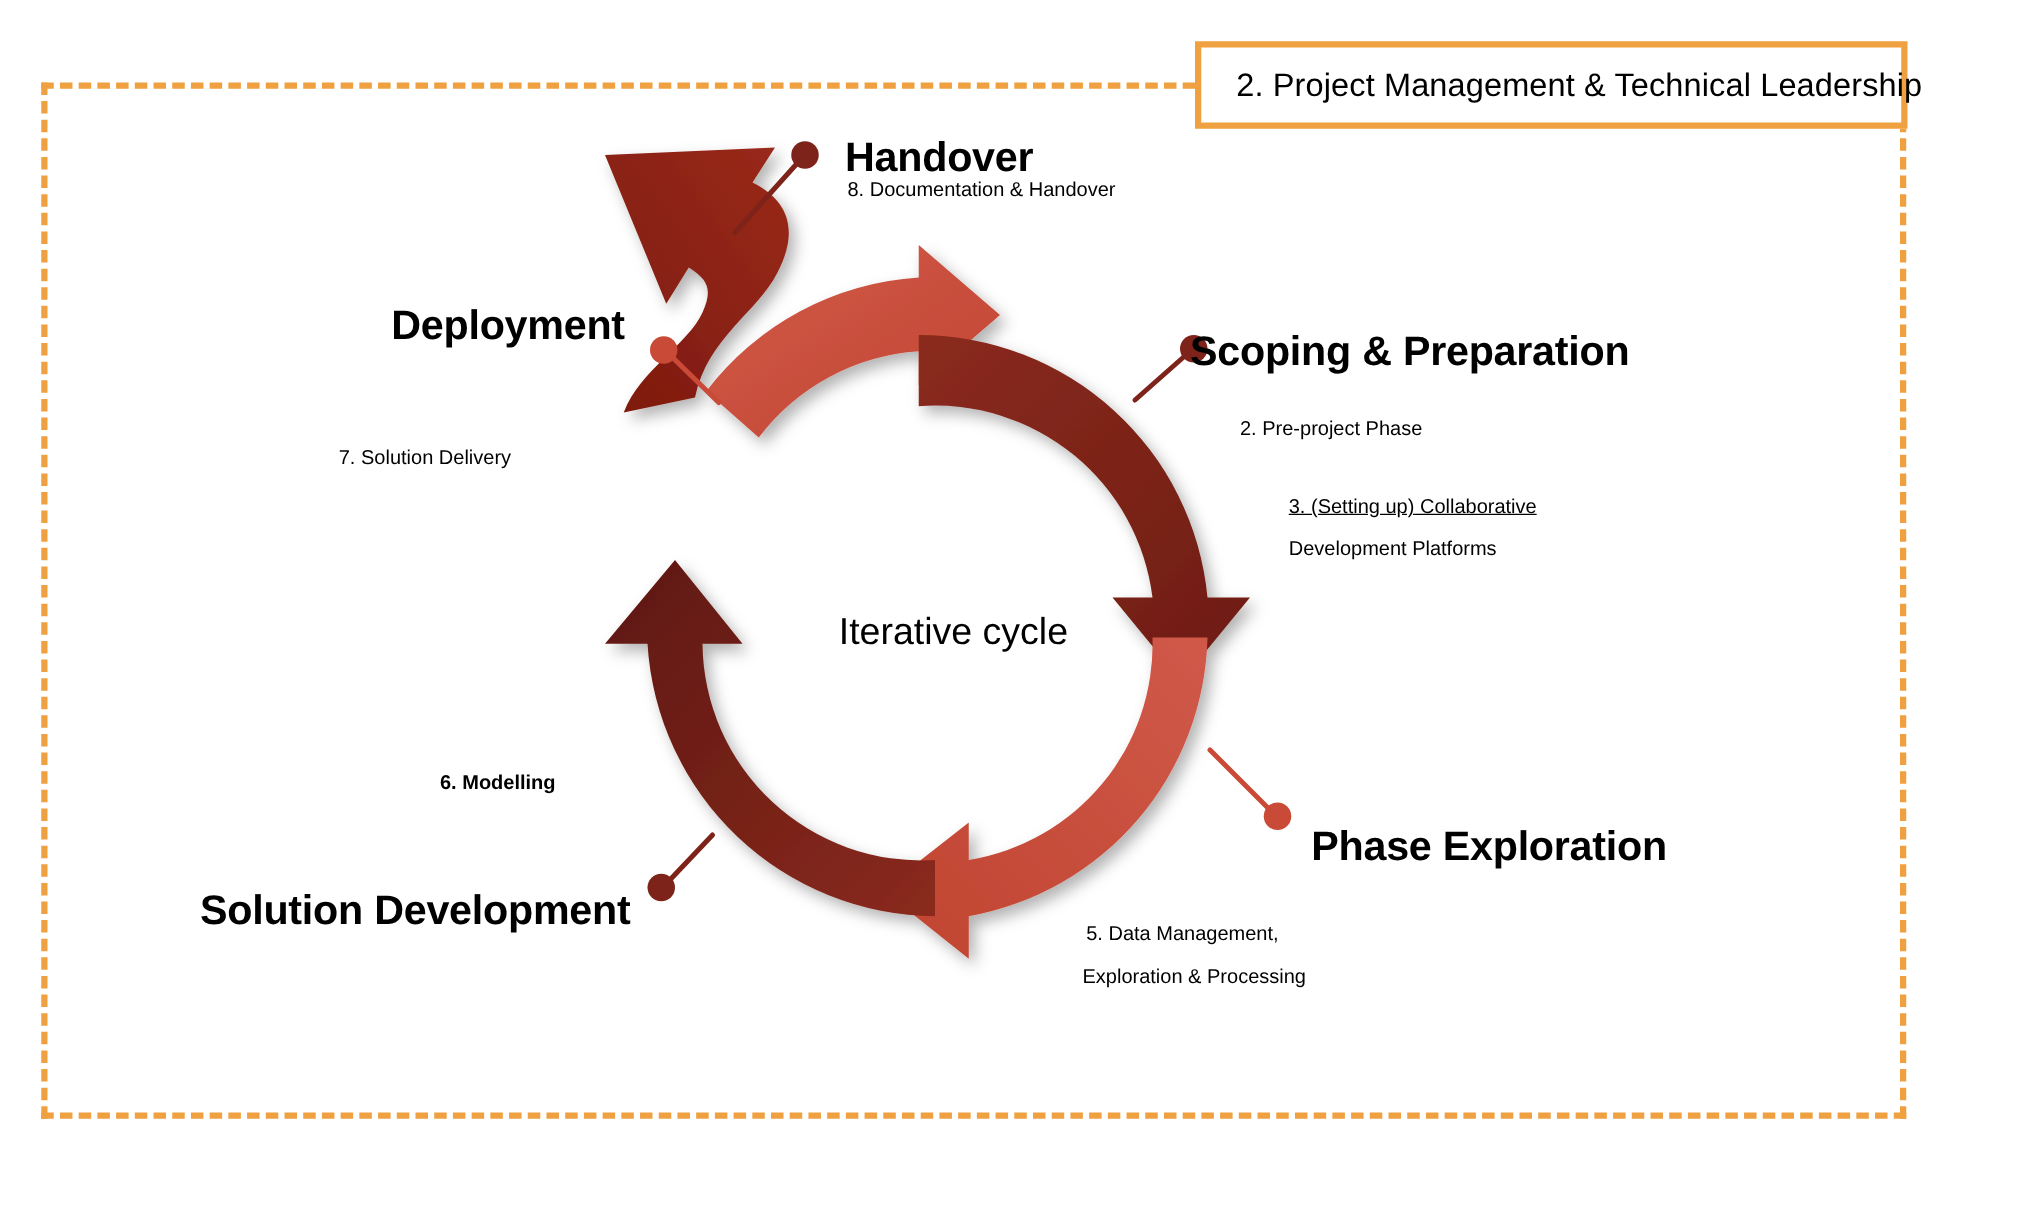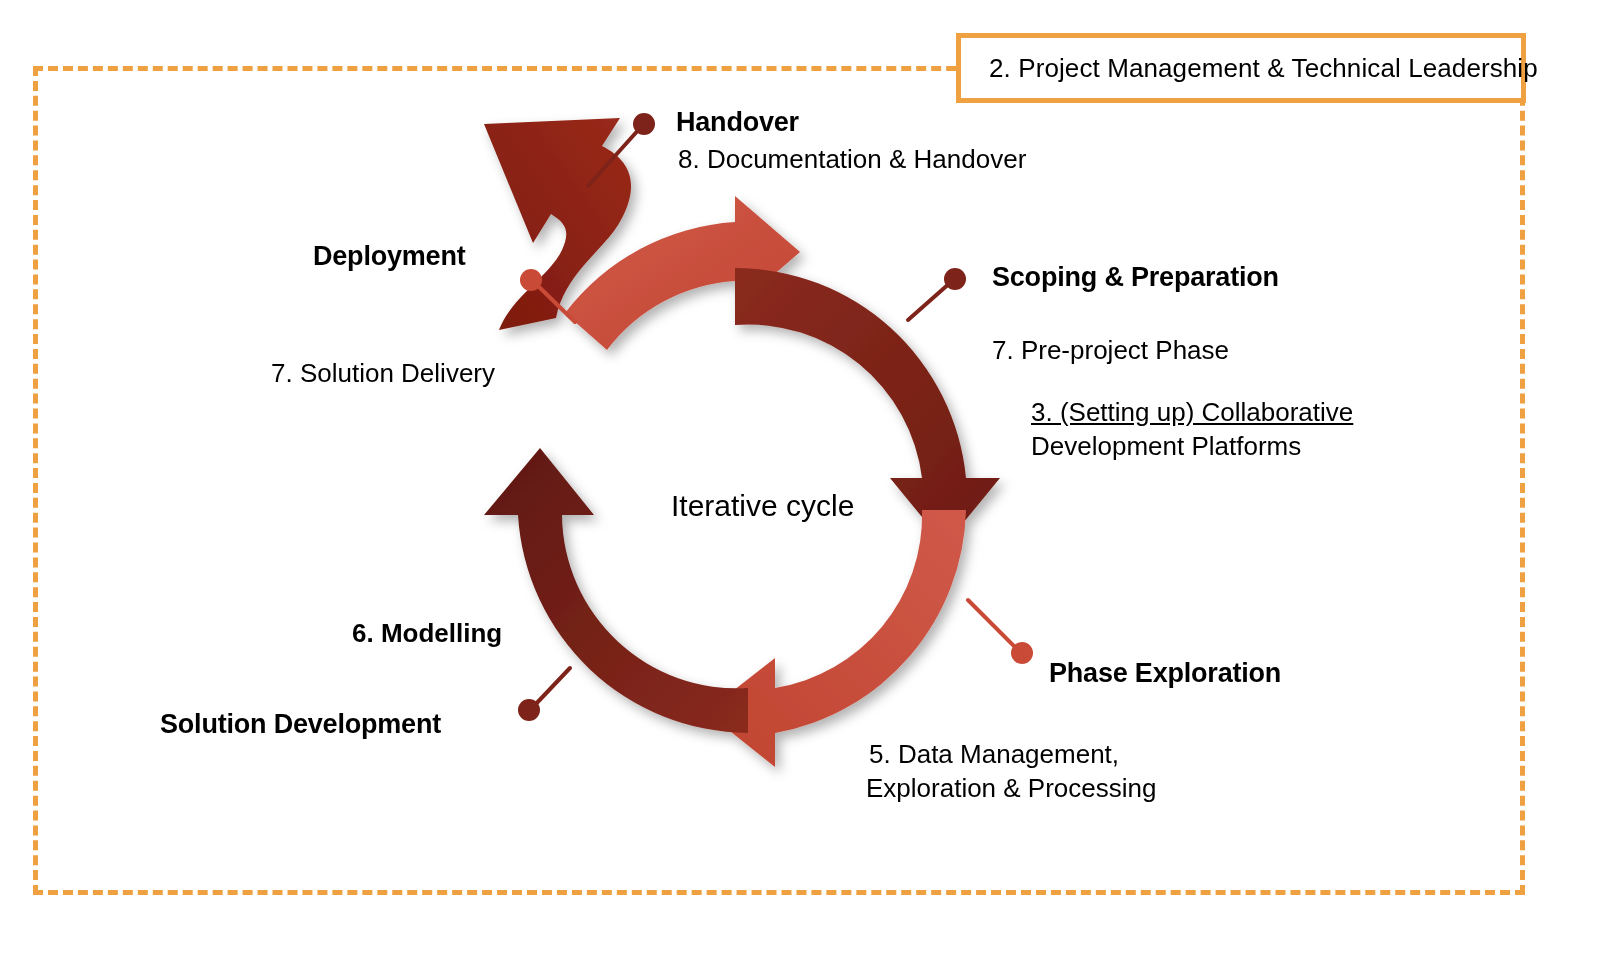--- a/index.html
+++ b/index.html
@@ -72,25 +72,25 @@
 
   
   .lbl {
     position: absolute;
     color: #000000;
     white-space: pre;
     line-height: 1.26;
   }
   .lbl.title {
     font-weight: bold;
-    font-size: 27px;
+    font-size: 33px;
     letter-spacing: -0.2px;
   }
   .lbl.sub {
-    font-size: 26px;
+    font-size: 16px;
   }
   .lbl.center {
     font-size: 30px;
   }
 </style>
 </head>
 <body>
 
 <div id="canvas">
 
@@ -193,22 +193,22 @@
     </g>
   </svg>
 
   <div id="pm-callout">
     <span class="callout-text">2. Project Management &amp; Technical Leadership</span>
   </div>
 
   <div class="lbl title" style="left:676px; top:105px;">Handover</div>
   <div class="lbl sub" style="left:678px; top:143px;">8. Documentation &amp; Handover</div>
 
-  <div class="lbl title" style="left:992px; top:260px;">Scoping &amp; Preparation</div>
-  <div class="lbl sub" style="left:992px; top:334px;">7. Pre-project Phase</div>
+  <div class="lbl title" style="left:952px; top:260px;">Scoping &amp; Preparation</div>
+  <div class="lbl sub" style="left:992px; top:334px;">2. Pre-project Phase</div>
   <div class="lbl sub" style="left:1031px; top:396px;text-decoration:underline;">3. (Setting up) Collaborative</div>
   <div class="lbl sub" style="left:1031px; top:430px;">Development Platforms</div>
 
   <div class="lbl title" style="left:1049px; top:656px;">Phase Exploration</div>
   <div class="lbl sub" style="left:869px; top:738px;">5. Data Management,</div>
   <div class="lbl sub" style="left:866px; top:772px;">Exploration &amp; Processing</div>
 
   <div class="lbl title" style="left:160px; top:707px;">Solution Development</div>
   <div class="lbl sub" style="left:352px; top:617px;font-weight:bold;">6. Modelling</div>
 

